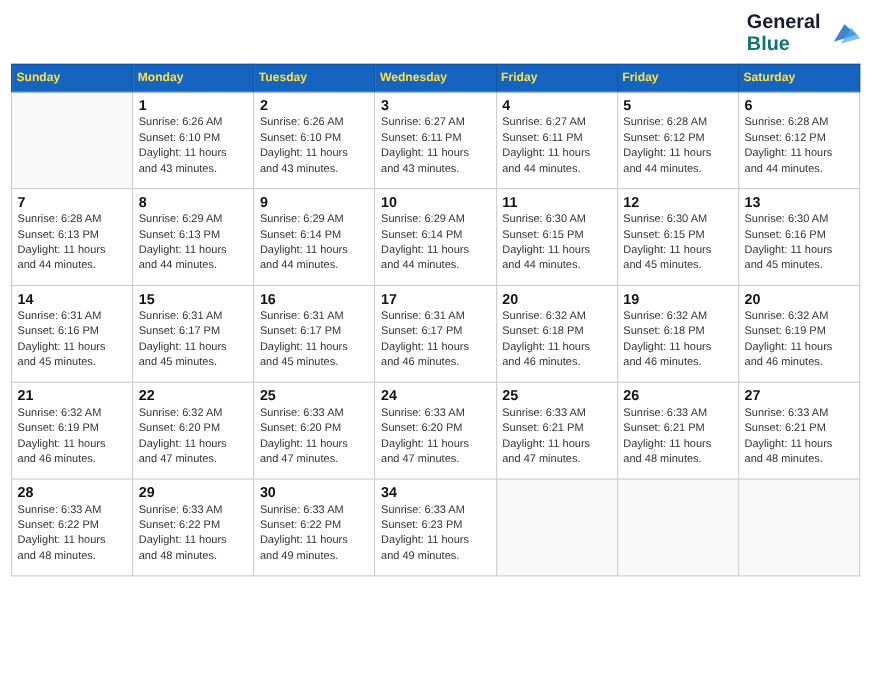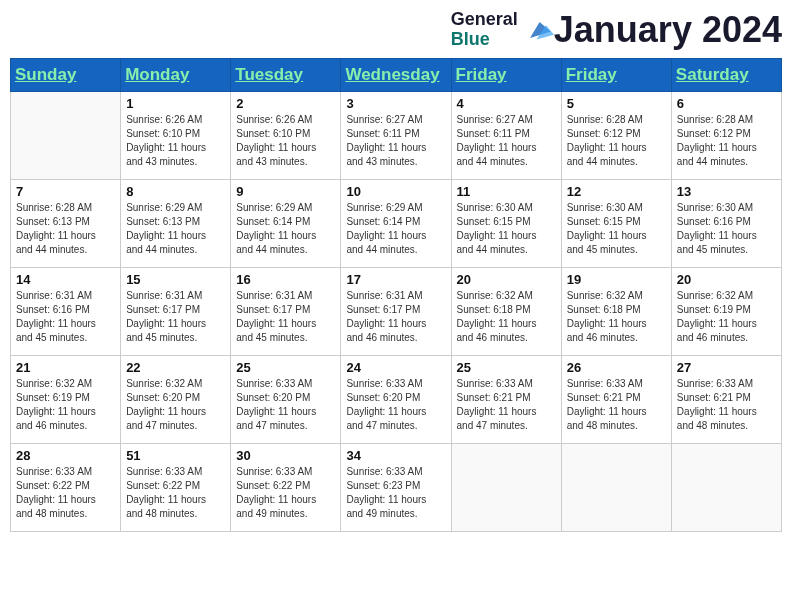--- a/index.html
+++ b/index.html
@@ -48,27 +48,26 @@
       font-size: 16px;
       color: #444;
     }
     .calendar {
       width: 100%;
       border-collapse: collapse;
       border: 1px solid #ccc;
     }
     .calendar th {
       background: #1565c0;
-      color: #86efac;
-      font-size: 17px;
+      color: #fde047;
+      font-size: 11px;
       font-weight: bold;
       padding: 6px 4px;
       text-align: left;
       border: 1px solid #1255a0;
-      text-decoration: underline;
     }
     .calendar td {
       border: 1px solid #ccc;
       vertical-align: top;
       padding: 4px 5px;
       width: 14.28%;
       min-height: 80px;
       font-size: 10.5px;
       color: #222;
       background: #fff;
@@ -100,21 +99,20 @@
       <div style="display:flex;align-items:center;">
         <span class="logo-text">General<br><span>Blue</span></span>
         <svg class="logo-icon" viewBox="0 0 40 40" xmlns="http://www.w3.org/2000/svg">
           <polygon points="10,30 22,10 36,22" fill="#1565c0" opacity="0.8"></polygon>
           <polygon points="18,32 30,14 40,26" fill="#42a5f5" opacity="0.7"></polygon>
         </svg>
       </div>
     </div>
   </div>
   <div class="title-block">
-    <div class="month-title">January 2024</div>
   </div>
 </div>
 
 <table class="calendar">
   <thead>
     <tr>
     <th>Sunday</th>
         <th>Monday</th>
         <th>Tuesday</th>
         <th>Wednesday</th>
@@ -240,21 +238,21 @@
           <div class="day-num">27</div>
           <div class="day-info">Sunrise: 6:33 AM<br>Sunset: 6:21 PM<br>Daylight: 11 hours and 48 minutes.</div>
         </td>
       </tr>
       <tr class="week-row">
         <td>
           <div class="day-num">28</div>
           <div class="day-info">Sunrise: 6:33 AM<br>Sunset: 6:22 PM<br>Daylight: 11 hours and 48 minutes.</div>
         </td>
         <td>
-          <div class="day-num">51</div>
+          <div class="day-num">29</div>
           <div class="day-info">Sunrise: 6:33 AM<br>Sunset: 6:22 PM<br>Daylight: 11 hours and 48 minutes.</div>
         </td>
         <td>
           <div class="day-num">30</div>
           <div class="day-info">Sunrise: 6:33 AM<br>Sunset: 6:22 PM<br>Daylight: 11 hours and 49 minutes.</div>
         </td>
         <td>
           <div class="day-num">34</div>
           <div class="day-info">Sunrise: 6:33 AM<br>Sunset: 6:23 PM<br>Daylight: 11 hours and 49 minutes.</div>
         </td>

